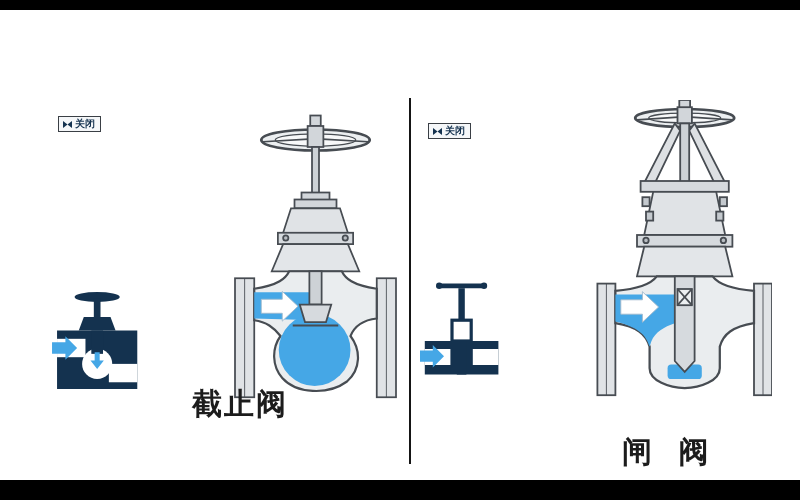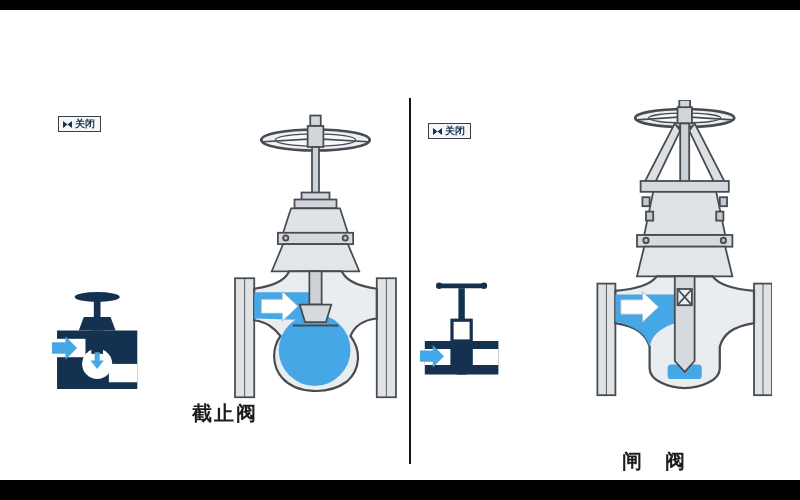--- a/index.html
+++ b/index.html
@@ -5,21 +5,21 @@
   html,body{margin:0;padding:0;background:#fff;font-family:"DejaVu Sans","Liberation Sans",sans-serif;}
   .stage{position:relative;width:800px;height:500px;background:#fff;overflow:hidden;text-align:center;}
   .bar{position:absolute;left:0;width:800px;background:var(--bar,#000);}
   .bar.top{top:0;height:10px;}
   .bar.bottom{bottom:0;height:20px;}
   .divider{position:absolute;left:409px;top:98px;width:2px;height:366px;background:#151515;}
   .badge{position:absolute;display:flex;align-items:center;gap:3px;border:1px solid #3a3f45;background:#f5f7f9;
          padding:1px 5px 1px 4px;font-size:10px;font-weight:bold;color:#14324f;line-height:12px;}
   .badge.b1{left:58px;top:116px;}
   .badge.b2{left:428px;top:123px;}
-  .valve-label{position:absolute;top:400px;font-size:20px;font-weight:bold;color:#1c1c1c;letter-spacing:2px;}
+  .valve-label{position:absolute;top:384px;font-size:30px;font-weight:bold;color:#1c1c1c;letter-spacing:2px;}
   .valve-label.l1{left:192px;}
   .valve-label.l2{left:622px;letter-spacing:8px;margin-top:48px;}
   .abs{position:absolute;}
   .fluid-fill{fill:var(--fluid,#45a7e6);}
   .navy-fill{fill:var(--navy,#14324f);}
 </style>
 </head>
 <body>
 
 <div class="stage">

